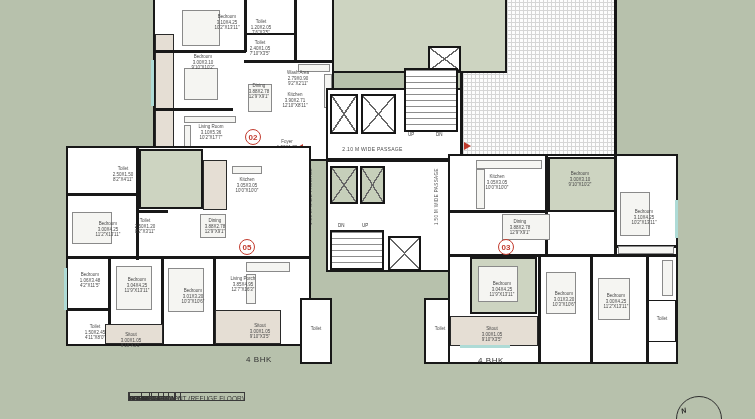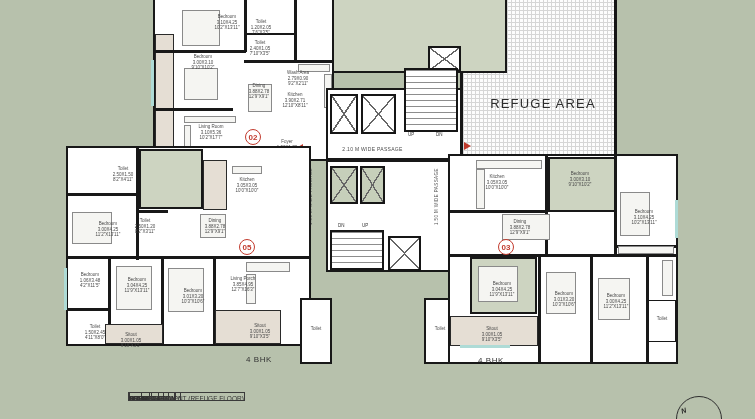--- a/index.html
+++ b/index.html
@@ -38,21 +38,20 @@
   table.area{left:128px;top:392px;width:509px;border-collapse:collapse;table-layout:fixed;background:#fdfdfd;}
   table.area td{border:1px solid #3a3a3a;font-size:6.5px;color:#333;text-align:center;padding:1.5px 0;height:9px;overflow:hidden;white-space:nowrap;}
 </style>
 </head>
 <body>
 
 <div class="stage">
 
   <div class="grid" style="left:460px;top:-4px;width:157px;height:162px;"></div>
   <div class="groom" style="left:328px;top:-6px;width:179px;height:79px;"></div>
-  <div class="refuge-lbl" style="left:478px;top:96px;">REFUGE AREA</div>
 
   <div class="room" style="left:153px;top:-6px;width:181px;height:167px;"></div>
   <div class="broom" style="left:155px;top:34px;width:19px;height:118px;"></div>
   <div class="wall" style="left:153px;top:50px;width:93px;height:2.5px;"></div>
   <div class="wall" style="left:244px;top:-4px;width:2.5px;height:56px;"></div>
   <div class="wall" style="left:244px;top:33px;width:52px;height:2px;"></div>
   <div class="wall" style="left:294px;top:-4px;width:2.5px;height:64px;"></div>
   <div class="wall" style="left:244px;top:60px;width:90px;height:2.5px;"></div>
   <div class="wall" style="left:153px;top:108px;width:80px;height:2.5px;"></div>
   <div class="furn" style="left:182px;top:10px;width:38px;height:36px;"></div>

